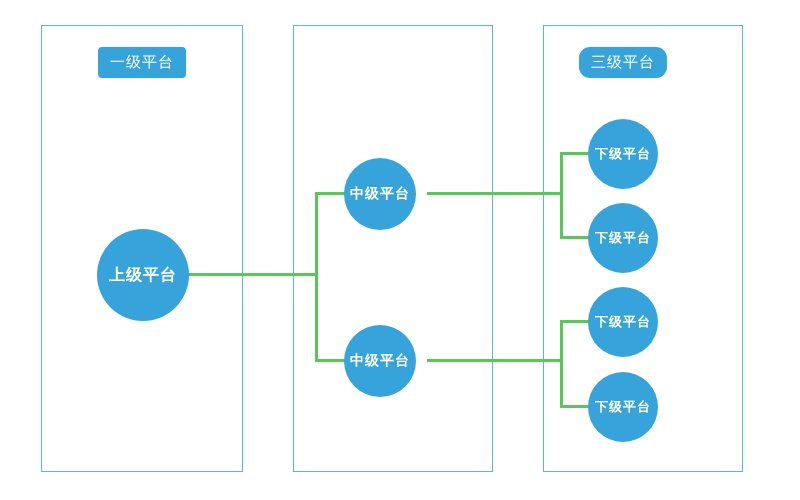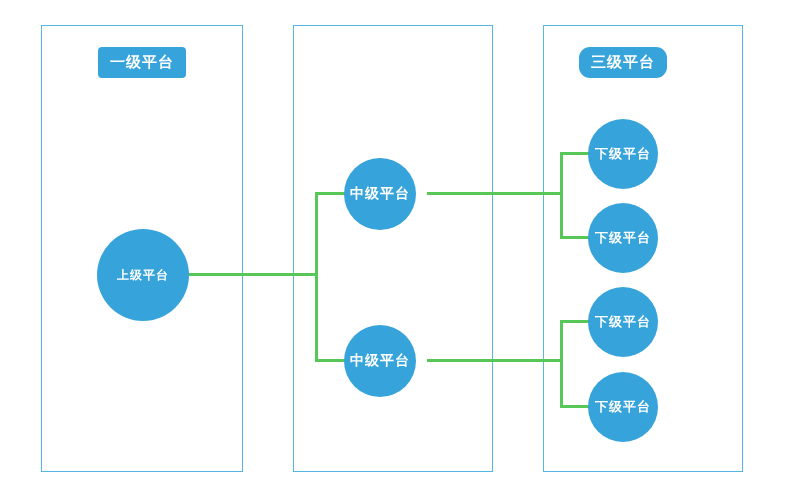--- a/index.html
+++ b/index.html
@@ -28,21 +28,21 @@
     top: 47px;
     width: 88px;
     height: 31px;
     background: var(--node-fill, #36a3db);
     color: var(--node-text, #ffffff);
     border-radius: 4px;
     display: flex;
     align-items: center;
     justify-content: center;
     font-size: 15px;
-    font-weight: bold;
+    font-weight: normal;
     letter-spacing: 1px;
     z-index: 3;
   }
   .badge-1 { left: 98px; }
   .badge-2 { left: 349px; }
   .badge-3 { left: 579px; border-radius: 11px; }
 
   .line {
     position: absolute;
     background: var(--connector, #57c757);
@@ -55,21 +55,21 @@
     color: var(--node-text, #ffffff);
     border-radius: 50%;
     display: flex;
     align-items: center;
     justify-content: center;
     font-weight: bold;
     letter-spacing: 1px;
     z-index: 3;
     text-align: center;
   }
-  .node-root  { left: 97px;  top: 229px; width: 92px; height: 92px; font-size: 12px; }
+  .node-root  { left: 97px;  top: 229px; width: 92px; height: 92px; font-size: 16px; }
   .node-mid   { left: 344px; width: 72px; height: 72px; font-size: 14px; }
   .node-mid-1 { top: 158px; }
   .node-mid-2 { top: 325px; }
   .node-leaf  { left: 588px; width: 70px; height: 70px; font-size: 13px; }
   .node-leaf-1 { top: 119px; }
   .node-leaf-2 { top: 203px; }
   .node-leaf-3 { top: 287px; }
   .node-leaf-4 { top: 372px; }
 </style>
 </head>

